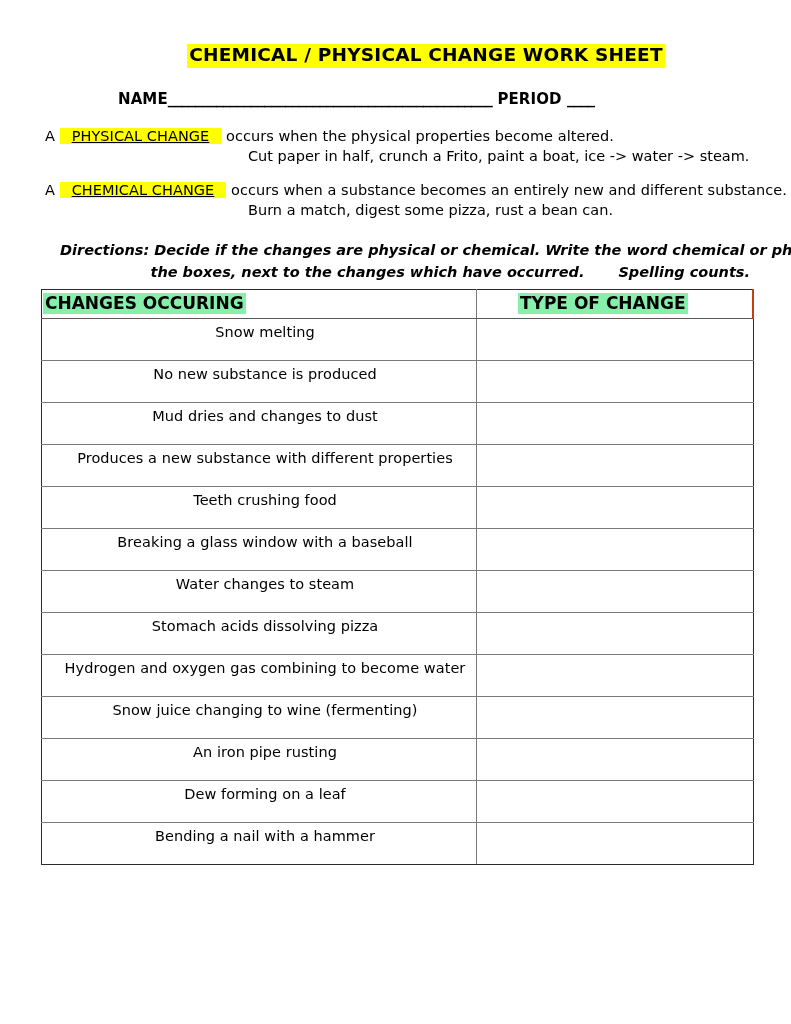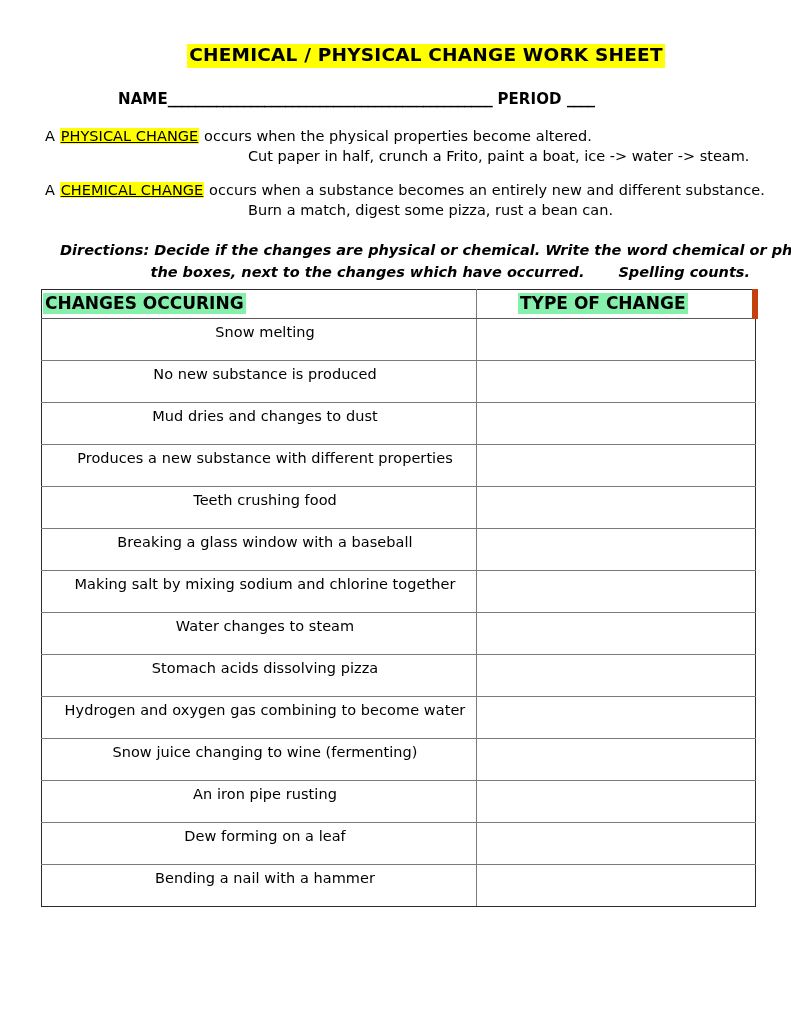--- a/index.html
+++ b/index.html
@@ -67,21 +67,21 @@
     white-space: nowrap;
     letter-spacing: 0.05px;
   }
   .def-physical { top: 128px; }
   .def-chemical { top: 182px; }
 
   .term {
     background: #FFFF00;
     text-decoration: underline;
     text-underline-offset: 1px;
-    padding: 0 1px;
+    padding: 0 12px;
   }
 
   .example {
     position: absolute;
     left: 248px;
     font-size: 14.5px;
     white-space: nowrap;
   }
   .example-physical { top: 148px; }
   .example-chemical { top: 202px; }
@@ -122,21 +122,21 @@
   }
   .worksheet-table .col-changes { width: 434px; }
   .worksheet-table .col-type { width: 275px; }
 
   .hdr-row td {
     height: 28px;
     border-top: 1px solid #2b2b2b;
     border-bottom: 1px solid #5a5a5a;
   }
   .hdr-row td.col-changes { border-left: 1px solid #2b2b2b; }
-  .hdr-row td.col-type { border-right: 6px solid #c2410c; }
+  .hdr-row td.col-type { border-right: 2px solid #c2410c; }
 
   .hdr-label {
     display: inline-block;
     font-size: 17px;
     font-weight: bold;
     background: #86efac;
     line-height: 1.2;
     padding: 0 2px 1px 2px;
     white-space: nowrap;
   }
@@ -246,28 +246,20 @@
         <tr class="data-row">
           <td class="col-changes">
             <span class="cell-change-text">Breaking a glass window with a baseball</span>
           </td>
           <td class="col-type">
             <span class="cell-type-blank"></span>
           </td>
         </tr>
         <tr class="data-row">
           <td class="col-changes">
-            <span class="cell-change-text">Making salt by mixing sodium and chlorine together</span>
-          </td>
-          <td class="col-type">
-            <span class="cell-type-blank"></span>
-          </td>
-        </tr>
-        <tr class="data-row">
-          <td class="col-changes">
             <span class="cell-change-text">Water changes to steam</span>
           </td>
           <td class="col-type">
             <span class="cell-type-blank"></span>
           </td>
         </tr>
         <tr class="data-row">
           <td class="col-changes">
             <span class="cell-change-text">Stomach acids dissolving pizza</span>
           </td>

